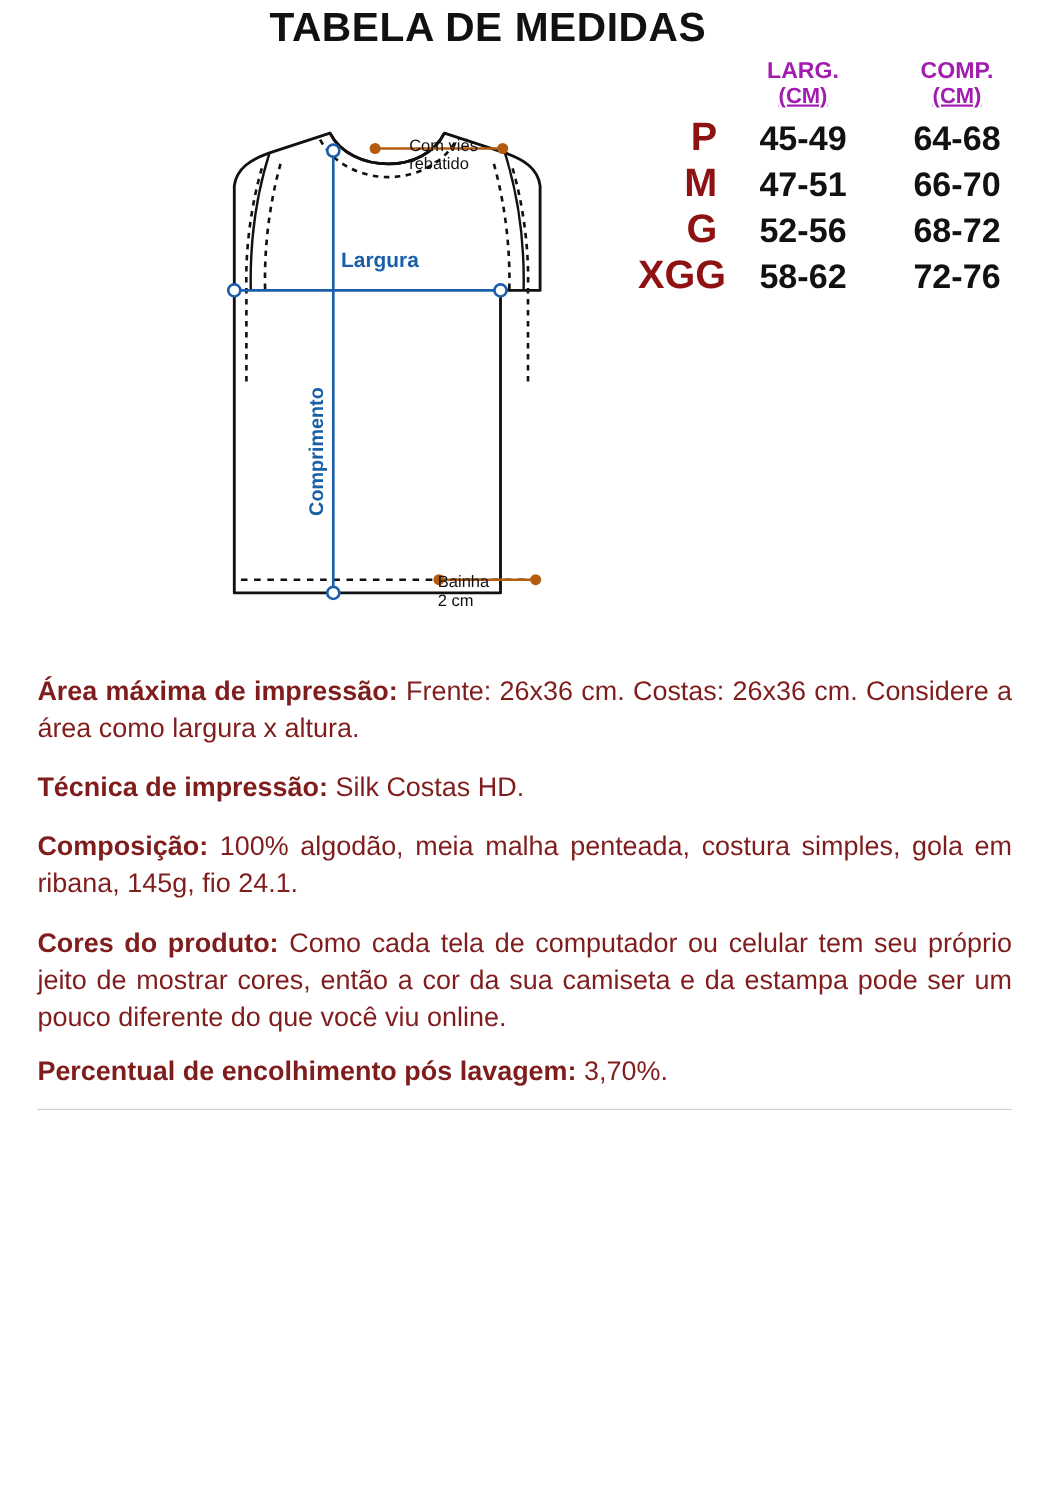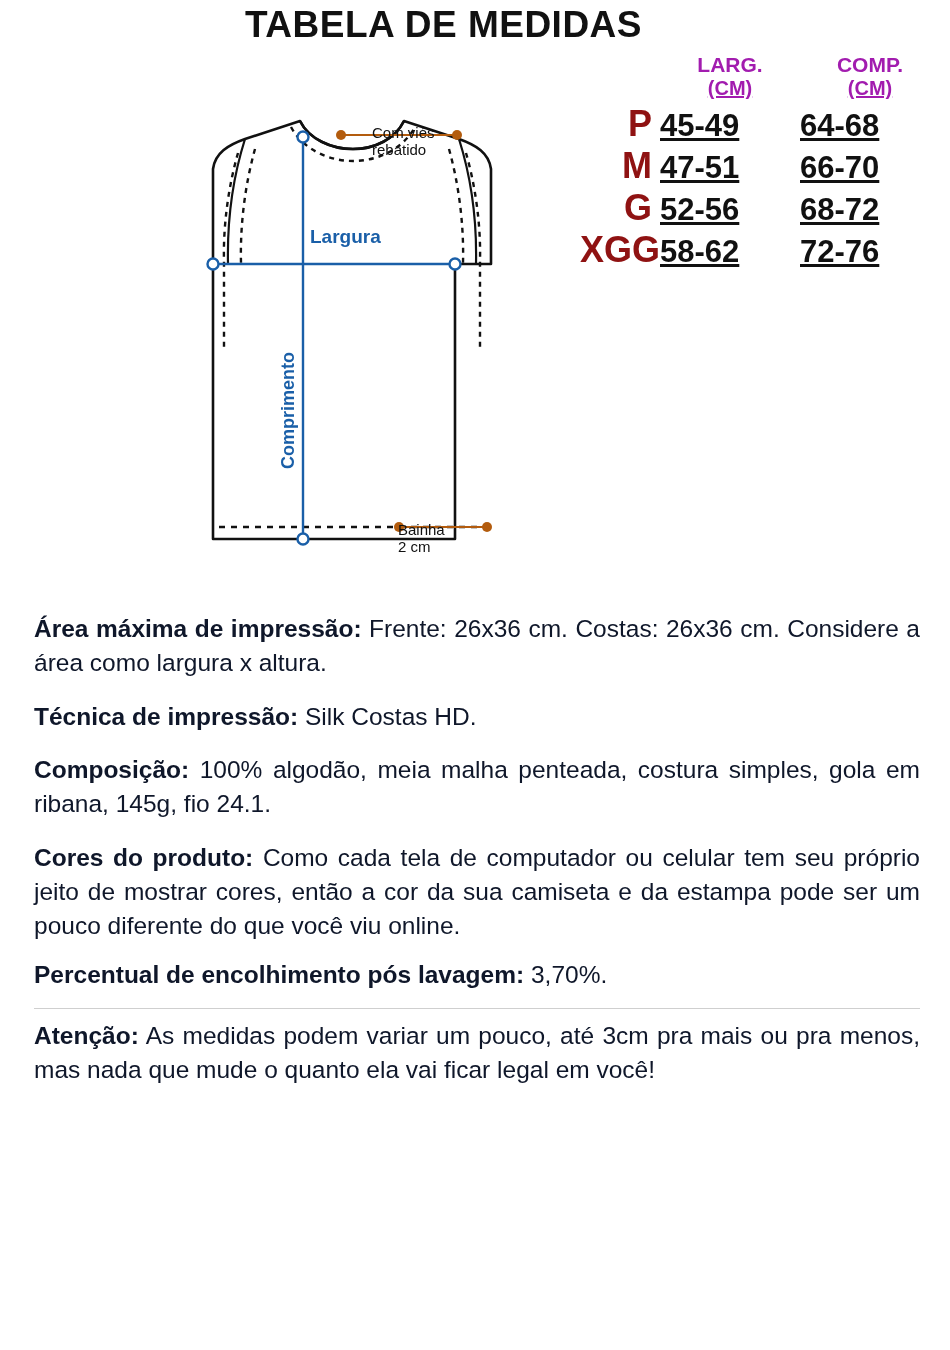--- a/index.html
+++ b/index.html
@@ -88,41 +88,40 @@
     width: 80px;
     text-align: right;
     color: #8f1212;
     font-weight: bold;
     font-size: 36px;
     padding-right: 8px;
     line-height: 1.0;
   }
   .st-row .val {
     width: 140px;
-    text-align: left;
+    text-align: center;
     font-weight: bold;
     font-size: 31px;
     line-height: 1.0;
     color: #111;
-    text-decoration: underline;
   }
 
   
   .body-text {
     position: absolute;
     left: 34px;
     top: 612px;
     width: 886px;
   }
   .para {
     font-size: 24.5px;
     line-height: 1.38;
     text-align: justify;
     margin: 0 0 20px 0;
-    color: #0f172a;
+    color: #7f1d1d;
   }
   .para b { font-weight: bold; }
   .para.shrink { margin-bottom: 16px; }
   .divider {
     border: none;
     border-top: 1px solid #cfcfcf;
     margin: 0 0 10px 0;
   }
   .para.last { text-align: justify; }
 </style>
@@ -236,17 +235,14 @@
     <p class="para shrink">
       <b>Cores do produto:</b><span> Como cada tela de computador ou celular tem seu próprio jeito de mostrar cores, então a cor da sua camiseta e da estampa pode ser um pouco diferente do que você viu online.</span>
     </p>
 
     <p class="para shrink">
       <b>Percentual de encolhimento pós lavagem:</b><span> 3,70%.</span>
     </p>
 
     <hr class="divider">
 
-    <p class="para last">
-      <b>Atenção:</b><span> As medidas podem variar um pouco, até 3cm pra mais ou pra menos, mas nada que mude o quanto ela vai ficar legal em você!</span>
-    </p>
   </div>
 </div>
 
 </body></html>

